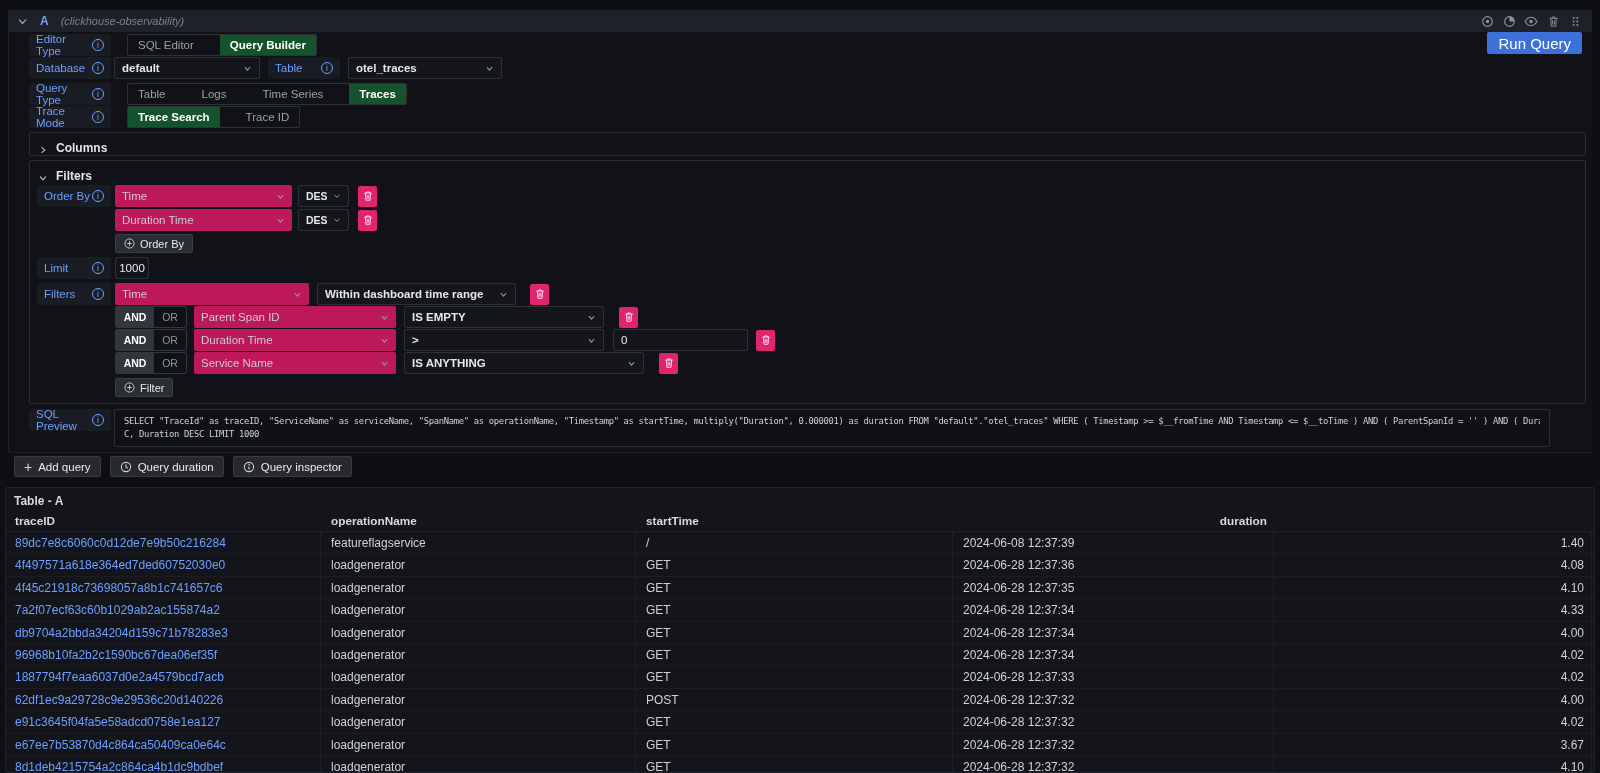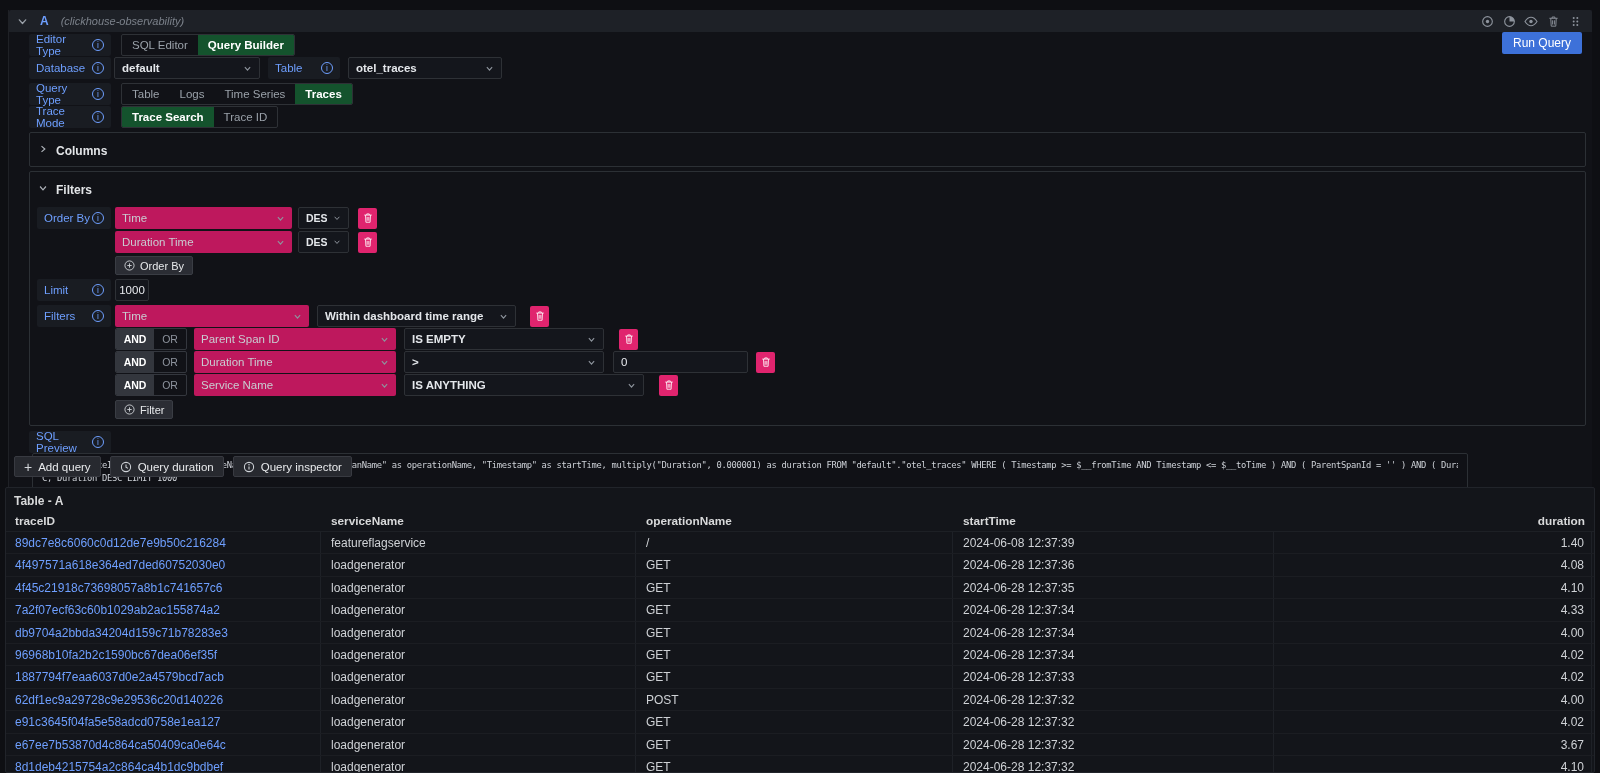--- a/index.html
+++ b/index.html
@@ -15,38 +15,38 @@
   .qheader .chev { color:#9aa0a8; display:flex; }
   .refid { color:#6e9fff; font-size:12px; font-weight:700; margin-left:12px; }
   .dsname { color:#7b818a; font-size:11px; font-style:italic; margin-left:12px; }
   .hspacer { flex:1; }
   .hicons { display:flex; gap:4px; }
   .hicon { width:18px; height:18px; display:flex; align-items:center; justify-content:center;
            color:#8e949d; cursor:pointer; }
 
   .run-query { position:absolute; top:22px; right:10px; height:22px; padding:0 11px;
                background:#3d71d9; color:#fff; border:none; border-radius:2px;
-               font-size:12px; font-weight:500; font-family:inherit; cursor:pointer; }
+               font-size:15px; font-weight:500; font-family:inherit; cursor:pointer; }
 
   .ebody { padding:1px 6px 0 20px; }
   .frow { display:flex; align-items:stretch; height:22px; }
   .mt1{margin-top:1px}.mt2{margin-top:2px}.mt3{margin-top:3px}.mt4{margin-top:4px}
 
   .lbl { width:82px; background:#191c22; border-radius:2px; color:#6e9fff; font-size:11.5px;
          font-weight:500; display:flex; align-items:center; justify-content:space-between;
          padding:0 7px; flex:none; }
   .lbl.w74 { width:74px; }
   .lbl.w72 { width:72px; }
   .info-icon { width:12px; height:12px; border:1px solid currentColor; border-radius:50%;
                font-size:8.5px; line-height:1; display:flex; align-items:center;
                justify-content:center; cursor:pointer; flex:none; }
   .info-icon::after { content:"i"; }
 
   .seg-group { display:flex; align-items:stretch; border:1px solid #2e3136; border-radius:2px;
-               background:#111217; overflow:hidden; margin-left:10px; }
+               background:#111217; overflow:hidden; margin-left:16px;gap:16px; }
   .seg { padding:0 10px; display:flex; align-items:center; font-size:11.5px; color:#9aa1a9;
          cursor:pointer; white-space:nowrap; }
   .seg.active { background:#14532d; color:#ffffff; font-weight:700; }
 
   .select { display:flex; align-items:center; justify-content:space-between; gap:6px;
             border-radius:2px; padding:0 7px; cursor:pointer; flex:none; }
   .select .chev { color:#8e949d; display:flex; flex:none; }
   .select.dark { background:#14161c; border:1px solid #2e3136; }
   .select.dark .val { color:#e4e7eb; font-size:11.5px; font-weight:600; white-space:nowrap;
                       overflow:hidden; }
@@ -54,41 +54,41 @@
   .select.light .val { color:#c9cdd2; font-size:11.5px; font-weight:400; white-space:nowrap; }
 
   .tinput { background:#14161c; border:1px solid #2e3136; border-radius:2px; color:#e8eaee;
             font-size:11.5px; display:flex; align-items:center; padding:0 7px; flex:none; }
 
   .trash-btn { width:19px; background:#e0246e; border:none; border-radius:2px; display:flex;
                align-items:center; justify-content:center; cursor:pointer; flex:none;
                align-self:center; height:21px; }
 
   .section { border:1px solid #2c3035; border-radius:2px; margin-top:4px; }
-  .sect-head { height:22px; display:flex; align-items:flex-start; gap:8px; padding-left:8px;
-               cursor:pointer;margin-top:11px; }
+  .sect-head { height:22px; display:flex; align-items:flex-end; gap:8px; padding-left:8px;
+               cursor:pointer; }
   .sect-head .chev { color:#aeb3ba; display:flex; }
   .sect-title { color:#e3e5e8; font-size:12px; font-weight:700; }
   .rot-right { transform:rotate(-90deg); }
   .fbody { padding:0 0 6px 7px; }
   .spacer78 { width:78px; flex:none; }
 
   .andor { display:flex; align-items:stretch; border:1px solid #34373e; border-radius:2px;
            overflow:hidden; width:72px; flex:none; }
   .andor .on { flex:1; background:#33363d; color:#fff; font-weight:700; font-size:10.5px;
                display:flex; align-items:center; justify-content:center; cursor:pointer; }
   .andor .off { width:32px; color:#8e949e; font-size:10.5px; display:flex; align-items:center;
                 justify-content:center; cursor:pointer; }
 
   .add-btn { display:inline-flex; align-items:center; gap:5px; height:19px; padding:0 8px;
              background:#2b2d34; border:1px solid #3a3d44; border-radius:2px; color:#e6e8ea;
              font-size:11px; font-weight:500; font-family:inherit; cursor:pointer; }
   .add-btn svg { color:#cfd2d6; }
 
-  .sqlrow { display:flex; margin-top:5px;flex-direction:column; }
+  .sqlrow { display:flex; margin-top:5px; }
   .sqlrow .lbl { height:22px; }
   .sql-box { width:1436px; margin-left:3px; border:1px solid #2c3035; border-radius:2px;
              background:#101116; padding:5px 9px; }
   .sql-line { font-family:"DejaVu Sans Mono", monospace; font-size:8.8px; letter-spacing:-0.3px;
               line-height:13px; color:#ced2d8; white-space:pre; overflow:hidden; }
 
   
   .footer { position:absolute; left:14px; top:456px; display:flex; gap:9px; }
   .fbtn { height:21px; display:flex; align-items:center; gap:6px; padding:0 9px;
           background:#27292f; border:1px solid #383a41; border-radius:2px; color:#e8eaec;
@@ -494,21 +494,20 @@
         </svg>
       <span>Query inspector</span>
     </button>
   </div>
 
   <div class="tpanel">
     <div class="tpanel-title">Table - A</div>
 
     <div class="tgrid-head">
       <div>traceID</div>
-      <div>serviceName</div>
       <div>operationName</div>
       <div>startTime</div>
       <div>duration</div>
     </div>
 
     <div class="tgrid-row">
       <div><span class="tlink">89dc7e8c6060c0d12de7e9b50c216284</span></div>
       <div>featureflagservice</div>
       <div>/</div>
       <div>2024-06-08 12:37:39</div>

